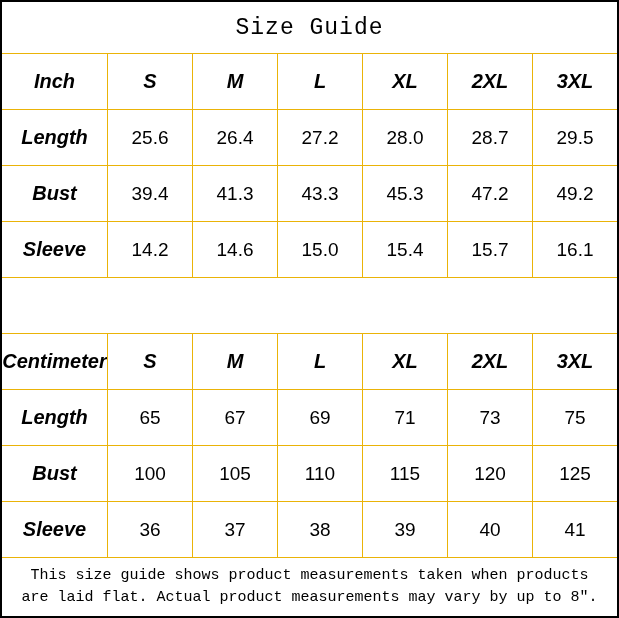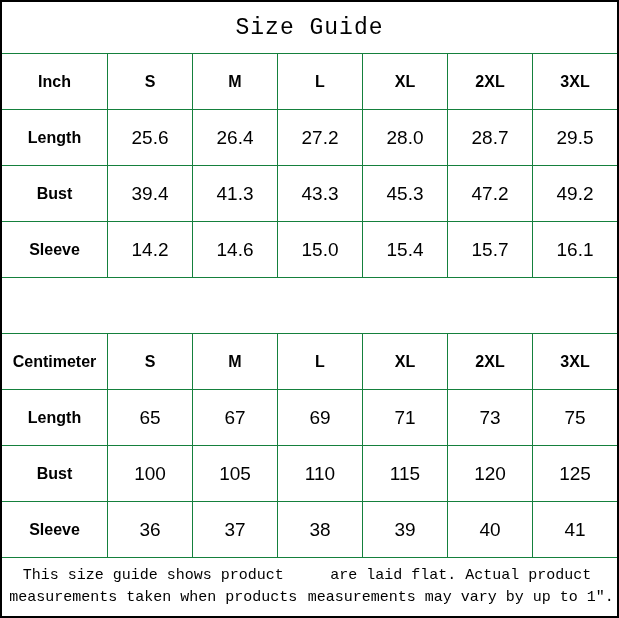--- a/index.html
+++ b/index.html
@@ -5,21 +5,21 @@
   html, body {
     margin: 0;
     padding: 0;
     background: #ffffff;
   }
   .sheet {
     box-sizing: border-box;
     width: 619px;
     height: 618px;
     border: 2px solid #000000;
-    background: #15803d; 
+    background: #eab308; 
     display: grid;
     grid-template-columns: 105px repeat(6, 1fr);
     grid-template-rows: 51px repeat(9, 55px) minmax(0, 1fr);
     gap: 1px;
     font-family: "Liberation Sans", sans-serif;
     color: #000000;
   }
   .cell {
     background: #ffffff;
     display: flex;
@@ -30,44 +30,45 @@
   }
   .span-all { grid-column: 1 / -1; }
   .title {
     font-family: "Liberation Mono", "DejaVu Sans Mono", monospace;
     font-size: 23px;
     font-weight: 400;
     letter-spacing: 1px;
   }
   .head {
     font-weight: 700;
-    font-size: 16px;
+    font-size: 20px;
+    font-style: italic;
   }
   .val {
     font-weight: 400;
     font-size: 19px;
   }
   .rows { display: contents; }
   .footer {
-    flex-direction: row;
+    flex-direction: column;
     font-family: "Liberation Mono", "DejaVu Sans Mono", monospace;
     font-size: 15px;
     line-height: 1.45;
     font-weight: 400;
   }
 </style>
 </head>
 <body>
 
 <div class="sheet">
   <div class="cell title span-all">Size Guide</div>
 
   <div class="rows" id="rows-inch"><div class="cell head">Inch</div><div class="cell head">S</div><div class="cell head">M</div><div class="cell head">L</div><div class="cell head">XL</div><div class="cell head">2XL</div><div class="cell head">3XL</div><div class="cell head">Length</div><div class="cell val">25.6</div><div class="cell val">26.4</div><div class="cell val">27.2</div><div class="cell val">28.0</div><div class="cell val">28.7</div><div class="cell val">29.5</div><div class="cell head">Bust</div><div class="cell val">39.4</div><div class="cell val">41.3</div><div class="cell val">43.3</div><div class="cell val">45.3</div><div class="cell val">47.2</div><div class="cell val">49.2</div><div class="cell head">Sleeve</div><div class="cell val">14.2</div><div class="cell val">14.6</div><div class="cell val">15.0</div><div class="cell val">15.4</div><div class="cell val">15.7</div><div class="cell val">16.1</div></div>
 
   <div class="cell span-all"></div>
 
   <div class="rows" id="rows-centimeter"><div class="cell head">Centimeter</div><div class="cell head">S</div><div class="cell head">M</div><div class="cell head">L</div><div class="cell head">XL</div><div class="cell head">2XL</div><div class="cell head">3XL</div><div class="cell head">Length</div><div class="cell val">65</div><div class="cell val">67</div><div class="cell val">69</div><div class="cell val">71</div><div class="cell val">73</div><div class="cell val">75</div><div class="cell head">Bust</div><div class="cell val">100</div><div class="cell val">105</div><div class="cell val">110</div><div class="cell val">115</div><div class="cell val">120</div><div class="cell val">125</div><div class="cell head">Sleeve</div><div class="cell val">36</div><div class="cell val">37</div><div class="cell val">38</div><div class="cell val">39</div><div class="cell val">40</div><div class="cell val">41</div></div>
 
   <div class="cell footer span-all">
     <div>This size guide shows product measurements taken when products</div>
-    <div>are laid flat. Actual product measurements may vary by up to 1″.</div>
+    <div>are laid flat. Actual product measurements may vary by up to 8″.</div>
   </div>
 </div>
 
 </body></html>

